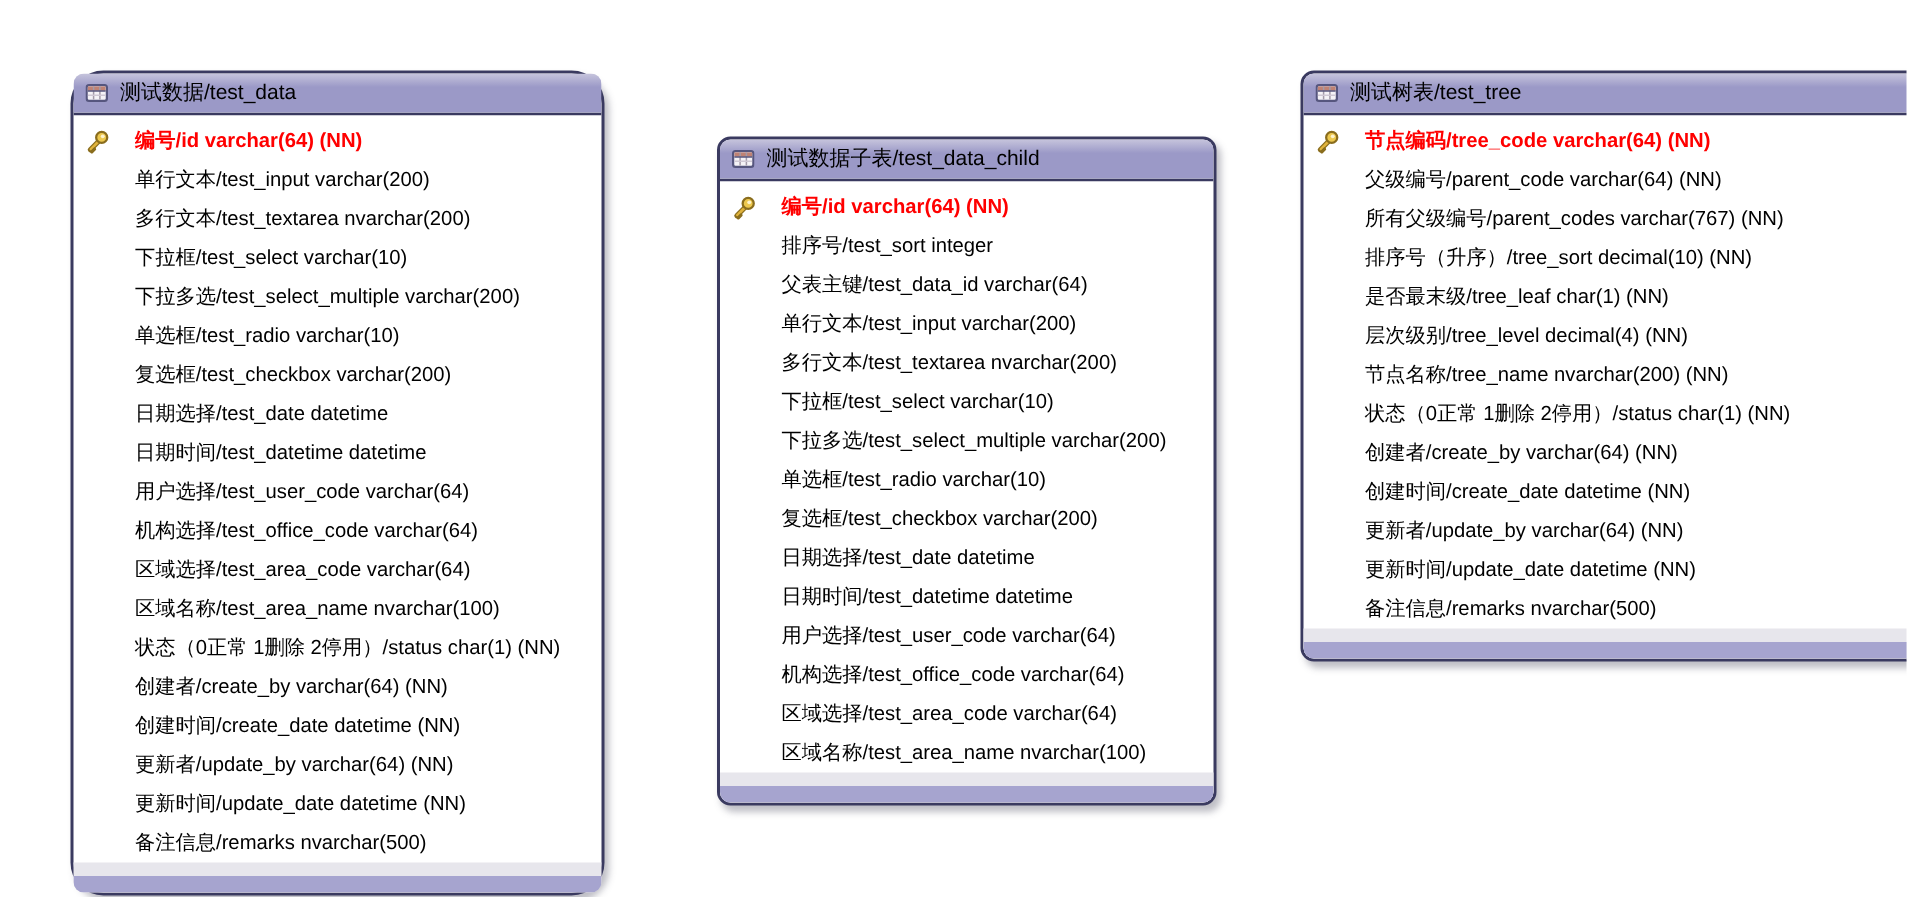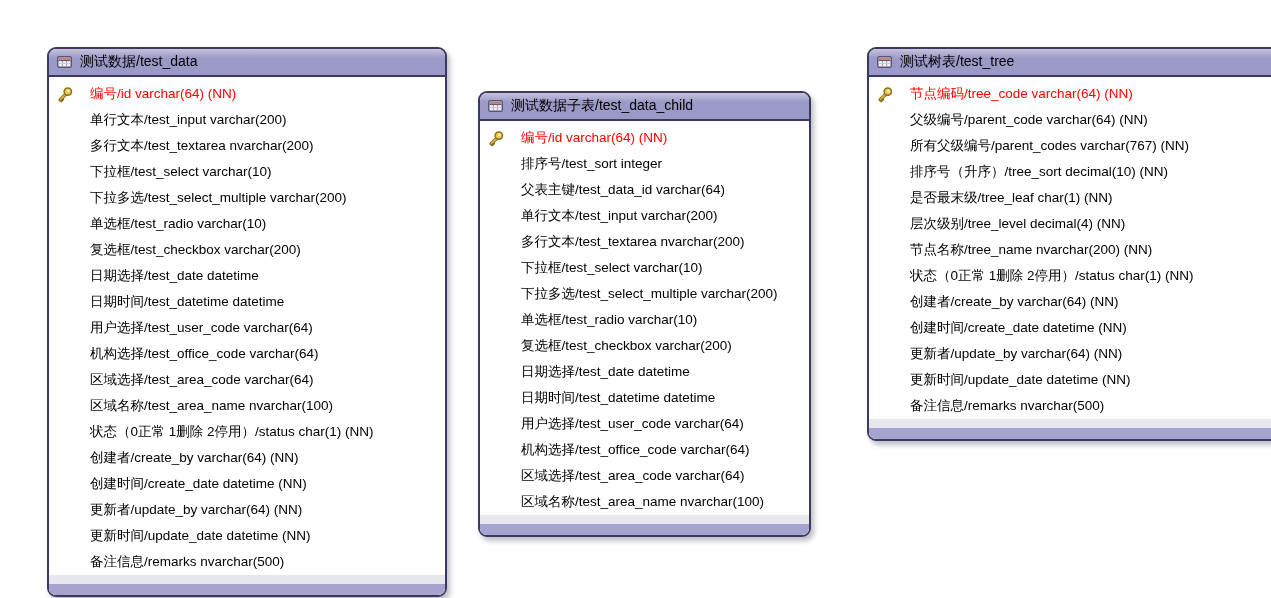--- a/index.html
+++ b/index.html
@@ -36,39 +36,39 @@
   .card-title { white-space:nowrap; }
 
   .card-body { padding-top:4px; }
   .field-row { height:26px; display:flex; align-items:center; font-size:13.5px; color:var(--field-text,#000); }
   .key-cell {
     width:41px; flex:0 0 41px;
     display:flex; align-items:center;
     padding-left:7px; box-sizing:border-box;
   }
   .field-label { white-space:nowrap; padding-right:8px; }
-  .field-row.pk .field-label { color: var(--pk-text, #ff0000); }
+  .field-row.pk .field-label { color: var(--pk-text, #ff0000); font-weight: bold; }
 
   .card-footer {
     height:20px;
     background: var(--footer-light, #e7e6ec);
     border-radius:0 0 7px 7px;
     overflow:hidden;
   }
   .footer-bar {
     height:11px; margin-top:9px;
     background: var(--footer-bar, #a6a4cf);
   }
 </style>
 </head>
 <body>
 
 <div class="canvas">
 
-  <div class="card" style="left:47px; top:47px; width:400px;">
+  <div class="card" style="left:47px; top:47px; width:356px;border-radius:22px;">
     <div class="card-header">
       <span class="tbl-icon">
         <svg width="15" height="12" viewBox="0 0 15 12">
           <rect x="0.75" y="0.75" width="13.5" height="10.5" rx="1.6" fill="#f5f3f7" stroke="#56567e" stroke-width="1.5"></rect>
           <rect x="1.6" y="1.6" width="11.8" height="2.9" fill="#bf8274"></rect>
           <line x1="5.4" y1="1.6" x2="5.4" y2="10.4" stroke="#a39aa8" stroke-width="1"></line>
           <line x1="9.6" y1="1.6" x2="9.6" y2="10.4" stroke="#a39aa8" stroke-width="1"></line>
           <line x1="1.6" y1="4.6" x2="13.4" y2="4.6" stroke="#56567e" stroke-width="1"></line>
           <line x1="1.6" y1="7.5" x2="13.4" y2="7.5" stroke="#cfc8d4" stroke-width="1"></line>
         </svg>

